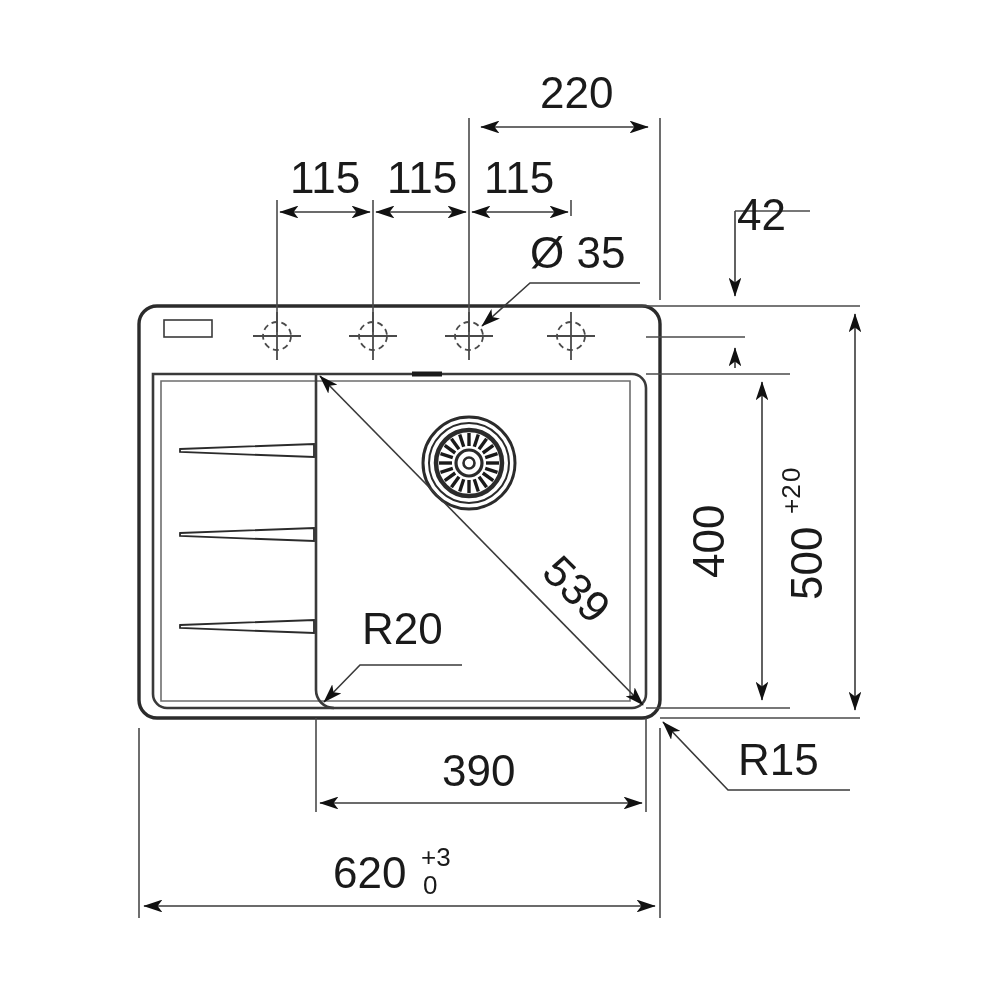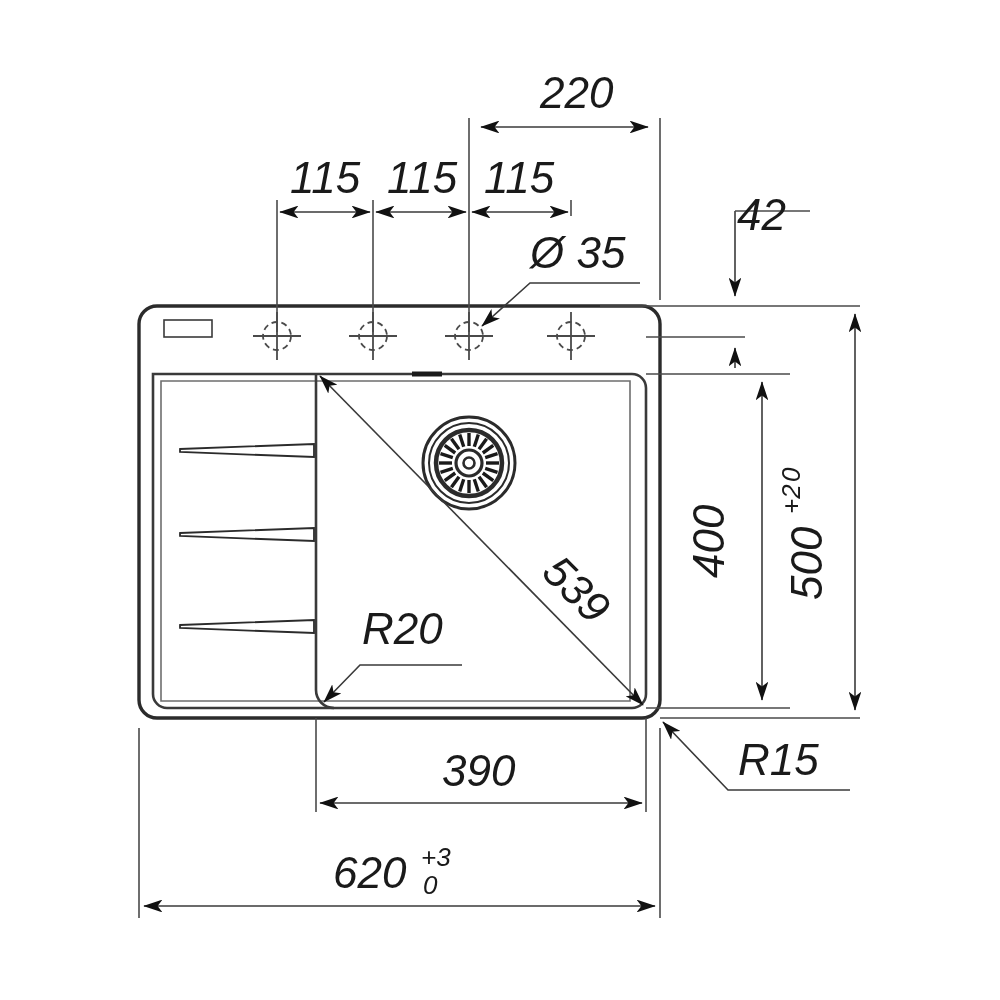--- a/index.html
+++ b/index.html
@@ -1,18 +1,18 @@
 <!DOCTYPE html>
 <html><head>
 <meta charset="utf-8">
 <style>
   html,body{margin:0;padding:0;background:#ffffff;}
   body{width:1000px;height:1000px;overflow:hidden;
        font-family:"Liberation Sans","DejaVu Sans",sans-serif;}
-  #stage{position:relative;width:1000px;height:1000px;background:#ffffff;font-style:italic;}
+  #stage{position:relative;width:1000px;height:1000px;background:#ffffff;}
   svg{display:block;}
   .dimtext{font-family:"Liberation Sans","DejaVu Sans",sans-serif;
            font-size:44px;fill:#1a1a1a;}
   .tol{font-family:"Liberation Sans","DejaVu Sans",sans-serif;
        font-size:26px;fill:#1a1a1a;}
   .thin{stroke:#3a3a3a;stroke-width:1.6;fill:none;}
   .ext{stroke:#4a4a4a;stroke-width:1.6;fill:none;}
   .body-outline{stroke:#2b2b2b;stroke-width:3.4;fill:none;}
   .bowl-outline{stroke:#3a3a3a;stroke-width:2.6;fill:none;}
   .bowl-inner{stroke:#6e6e6e;stroke-width:1.6;fill:none;}

